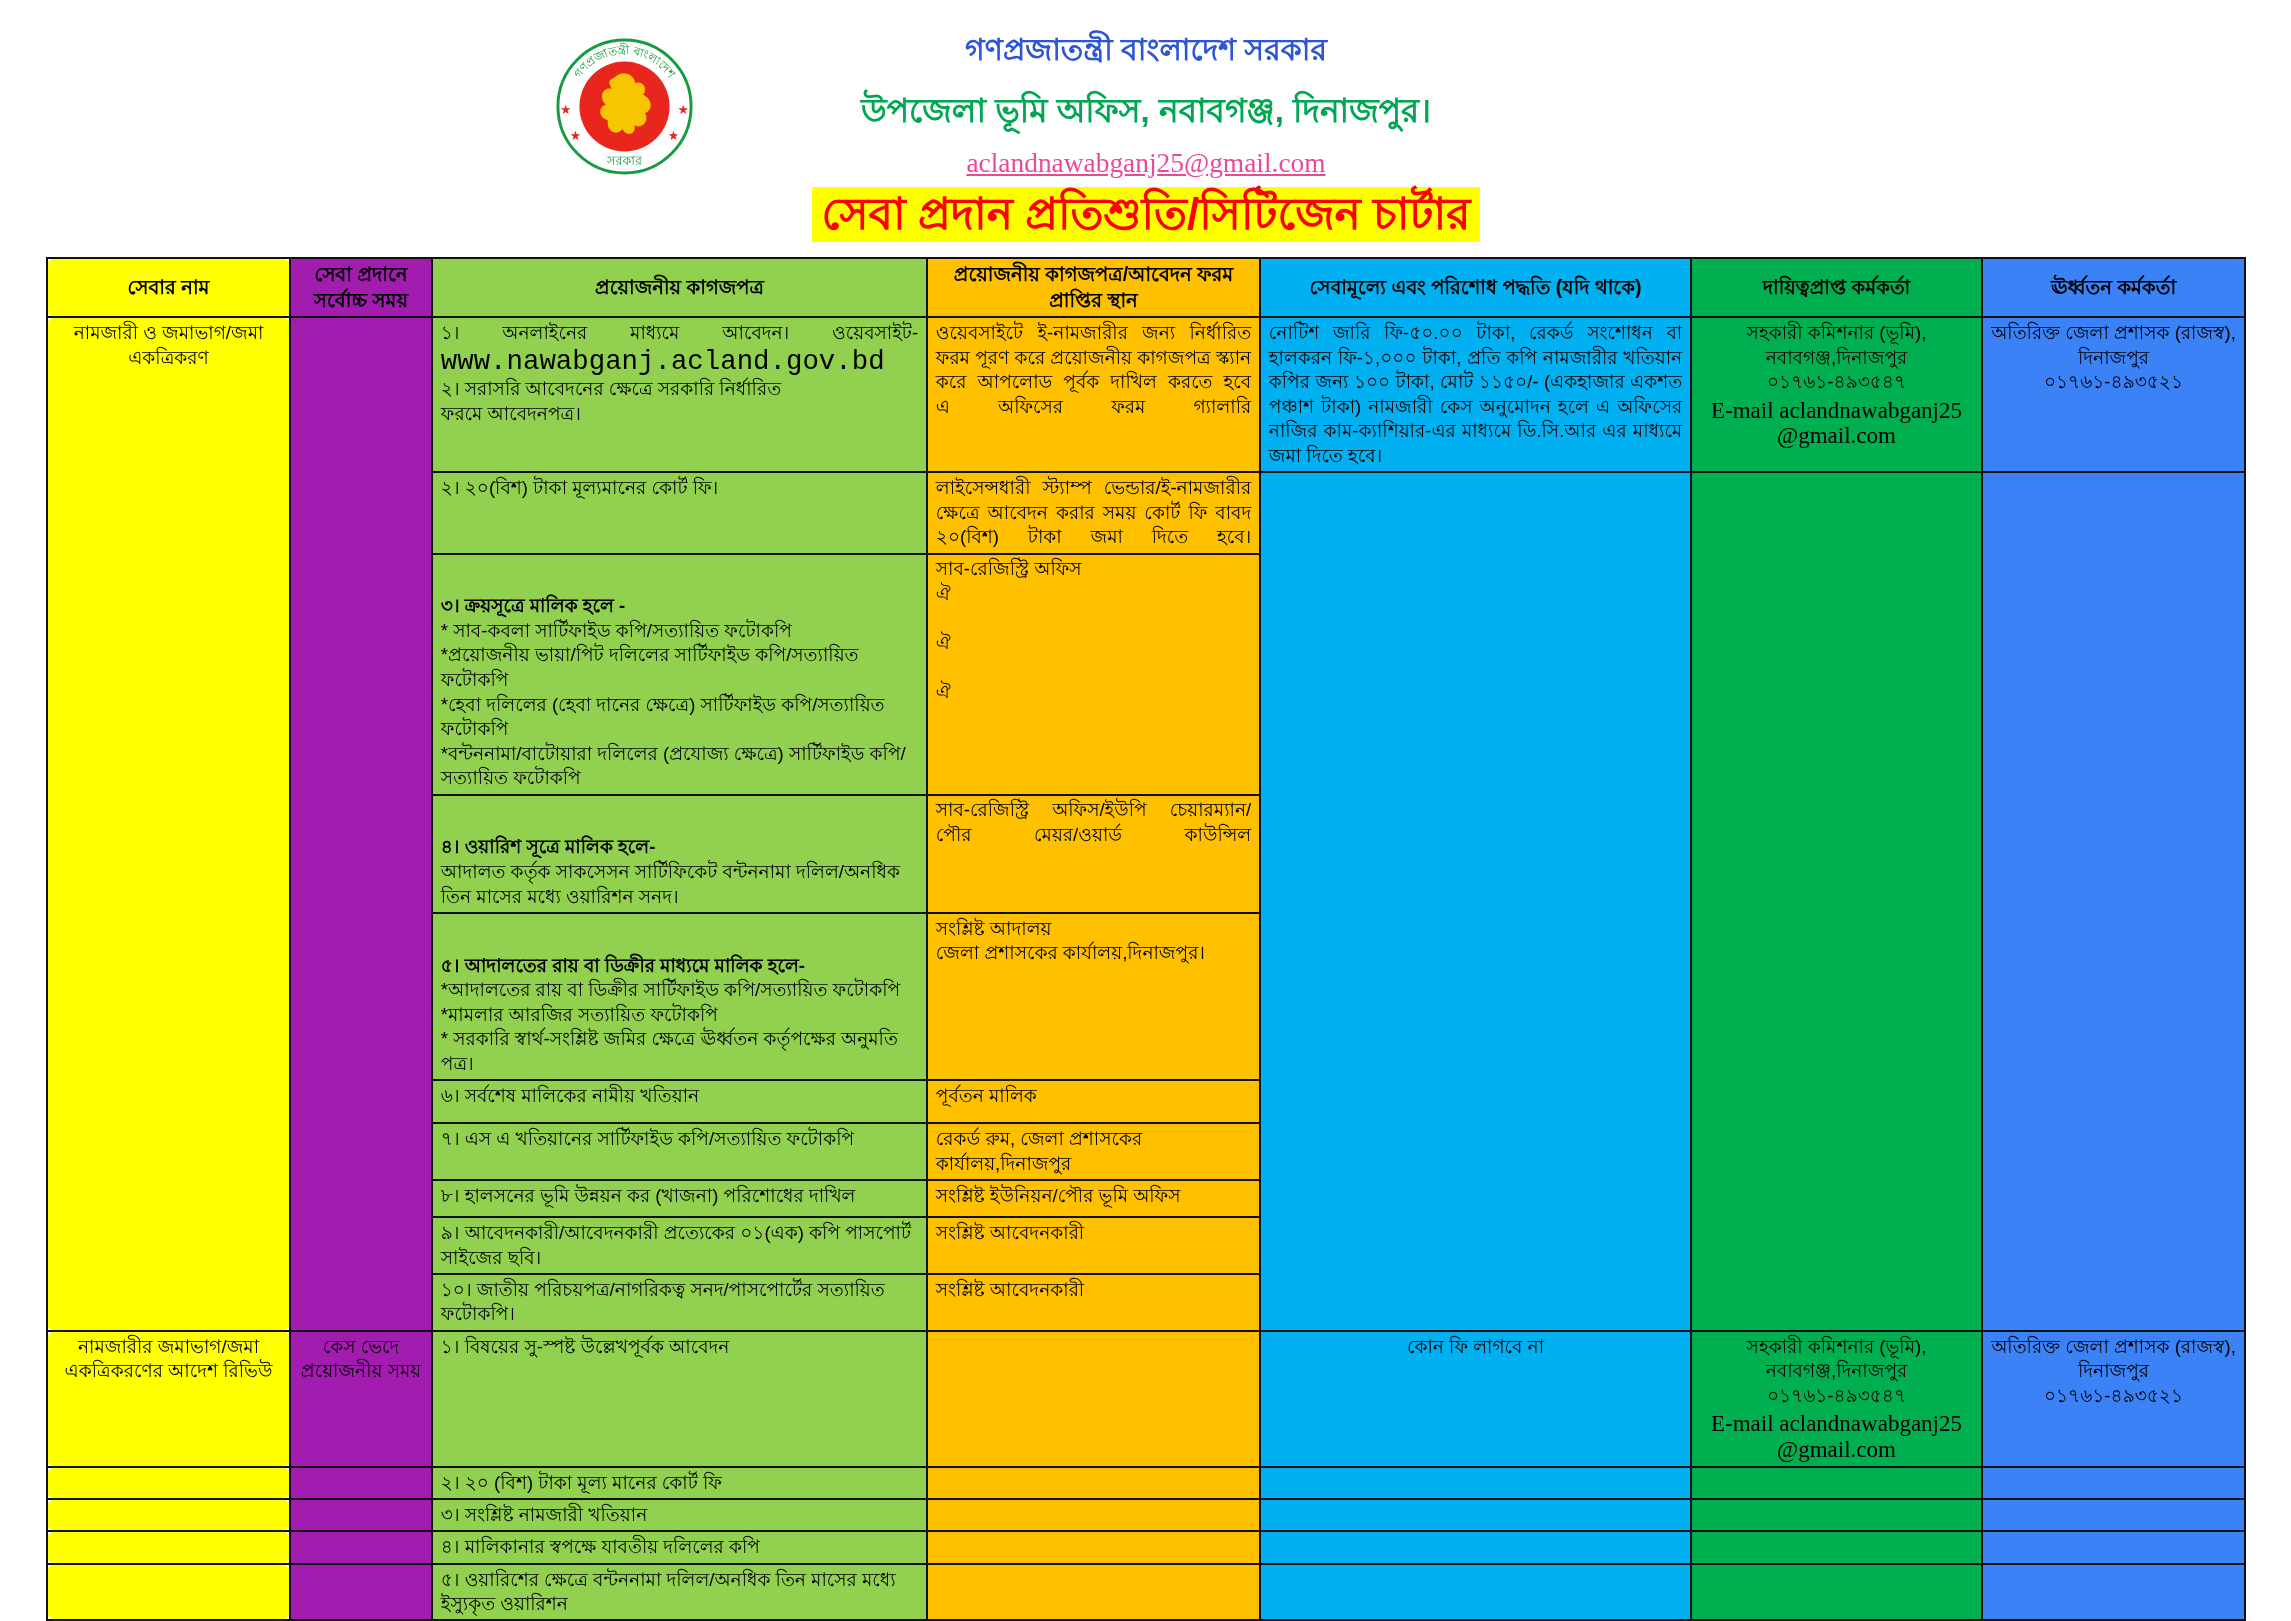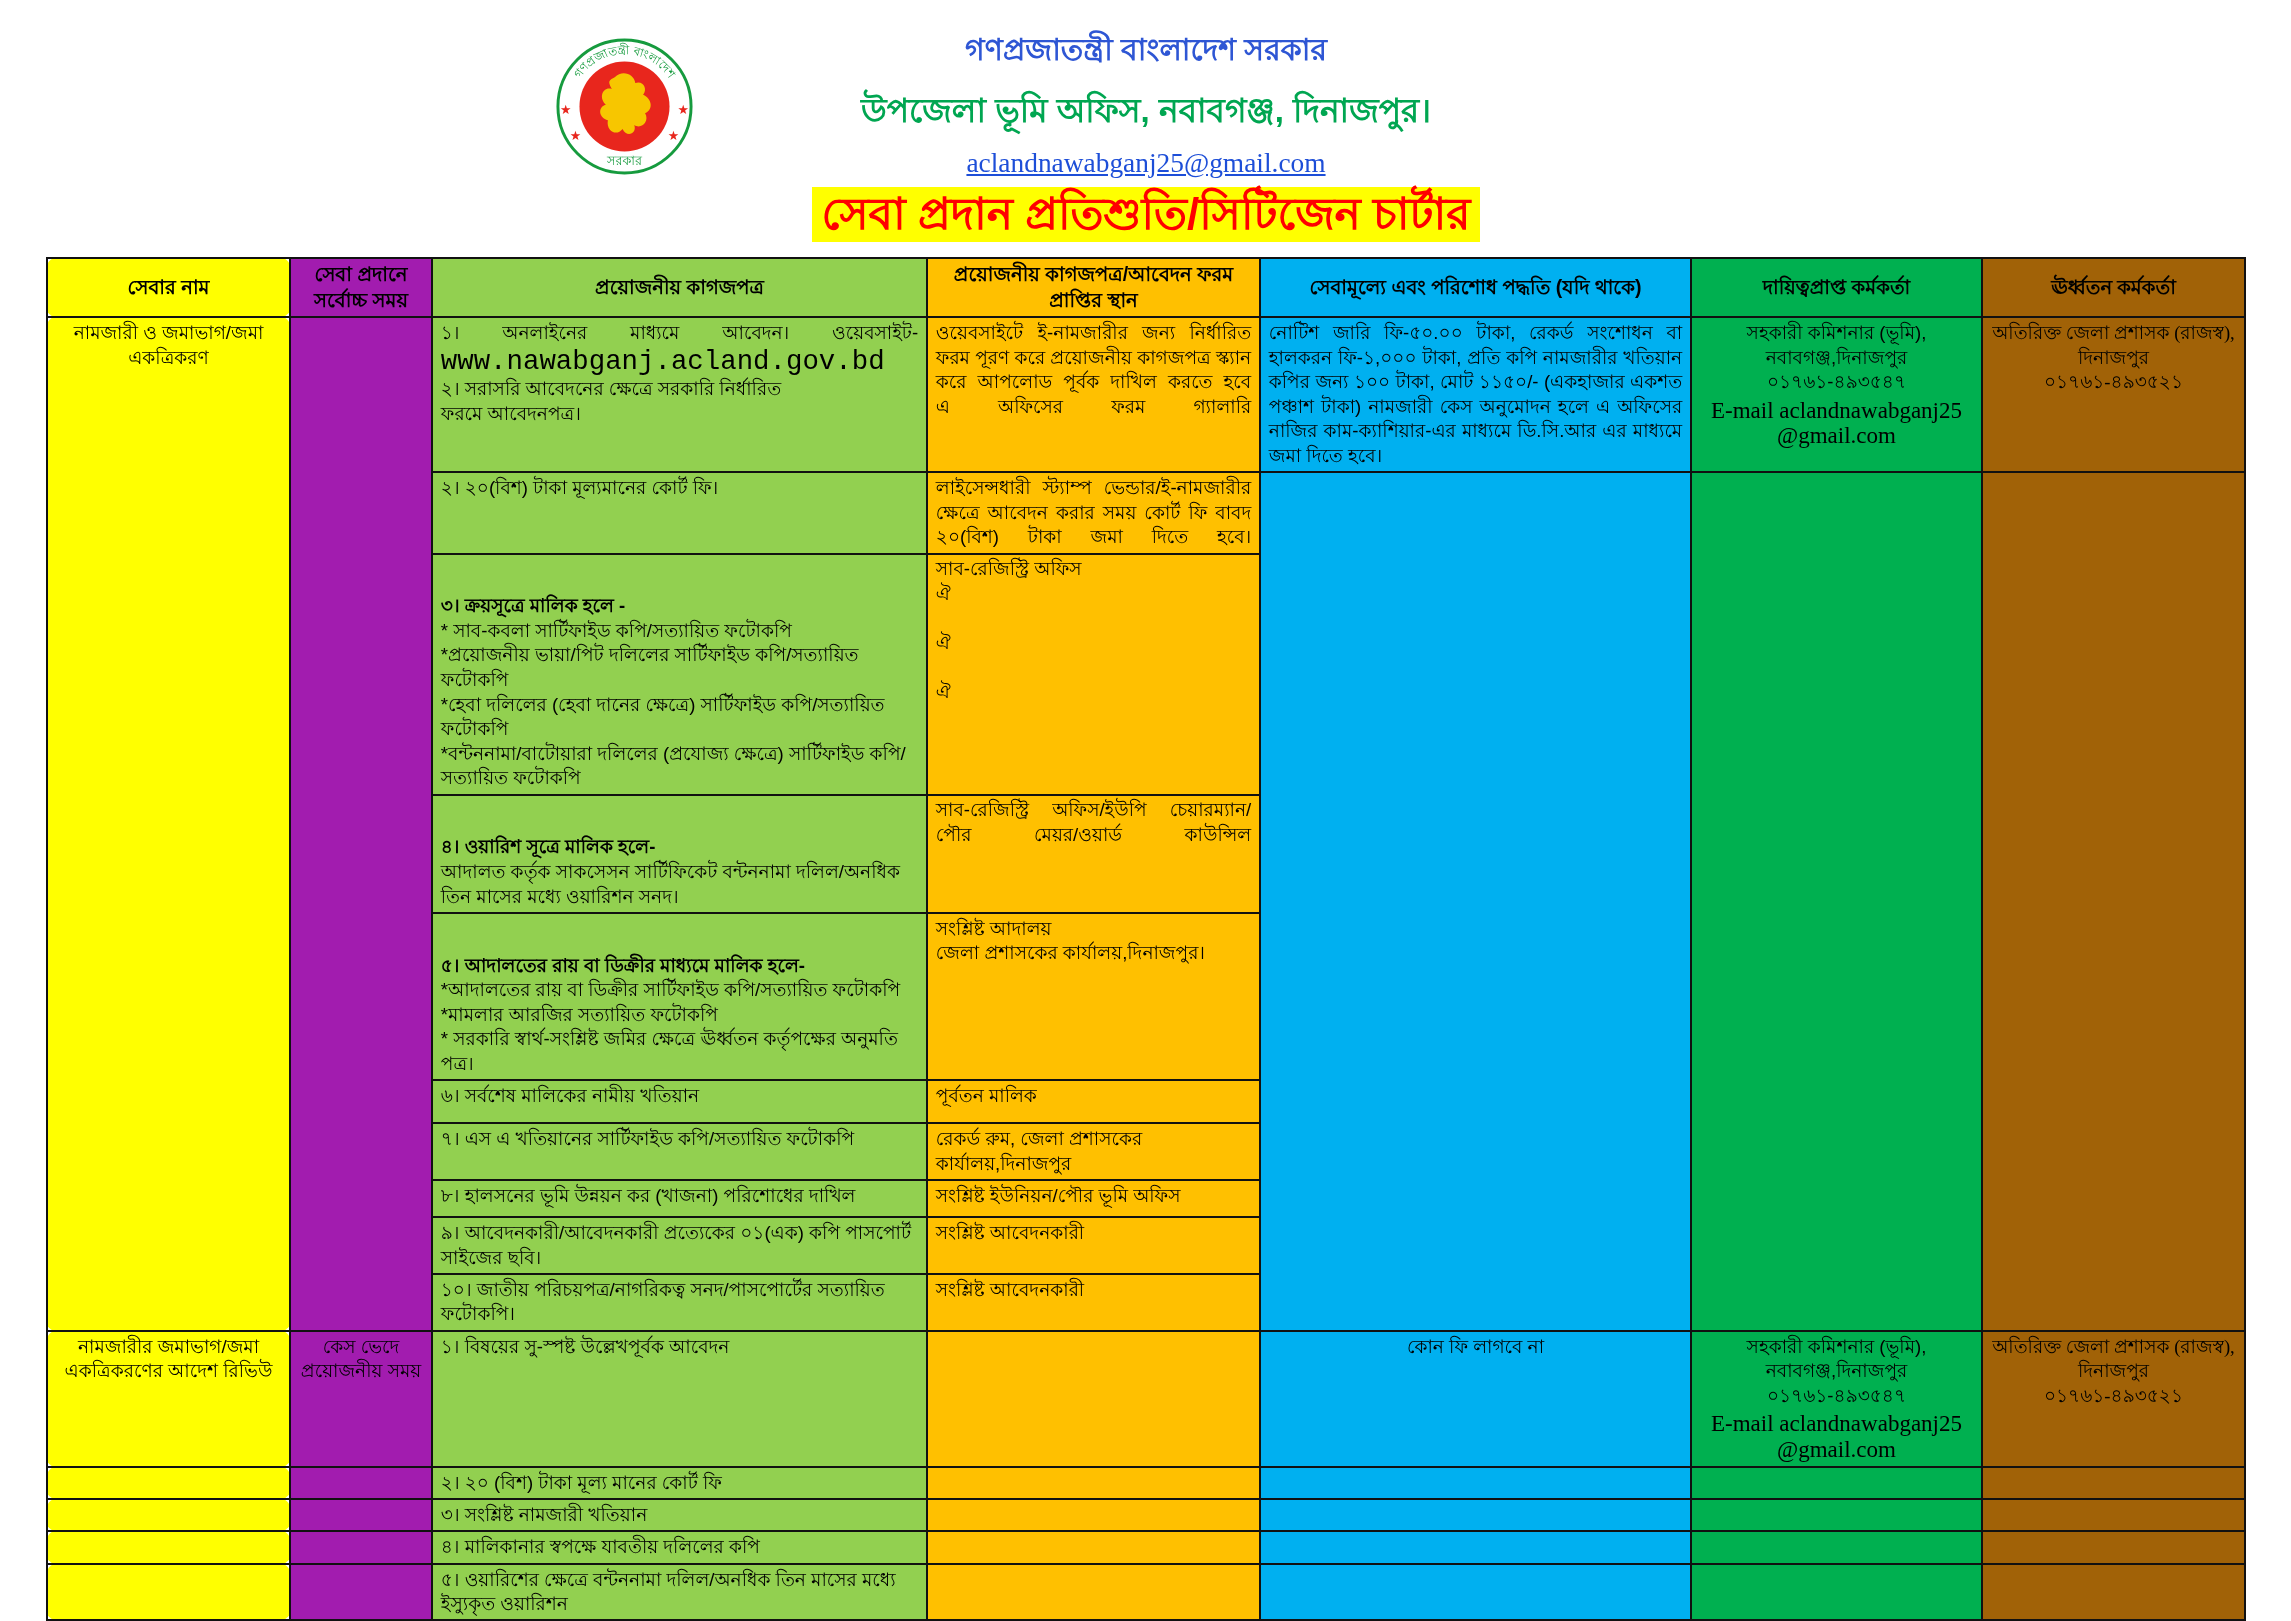--- a/index.html
+++ b/index.html
@@ -11,21 +11,21 @@
     color:#000;
     overflow:hidden;
   }
   
   .tophead{padding-top:25.5px;text-align:center;}
   .govt-line{color:#2e56d4;font-size:30px;font-weight:bold;}
   .office-line{color:#00a651;font-size:33px;font-weight:bold;margin-top:8.8px;}
   .email-line{margin-top:6.9px;}
   .email-link{
     font-family:"Liberation Serif","DejaVu Serif",serif;
-    font-size:27.4px;color:#1d4ed8;text-decoration:underline;display:inline-block;
+    font-size:27.4px;color:#ec4899;text-decoration:underline;display:inline-block;
   }
   .title-wrap{text-align:center;margin-top:7.8px;}
   .page-title{
     display:inline-block;background:#ffff00;color:#ff0000;
     font-weight:bold;font-size:44px;padding:1px 9.8px;line-height:1.2;
   }
   .emblem{position:absolute;left:555px;top:37px;width:139px;height:139px;}
 
   
   table.charter{
@@ -44,21 +44,21 @@
   .charter th{
     text-align:center;vertical-align:middle;
     font-weight:bold;font-size:19.6px;line-height:1.3;
   }
   .c-yellow{background:#ffff00;border-radius:9px;}
   .c-white{background:#a21caf;margin-left:20px;}
   .c-green{background:#92d050;}
   .c-orange{background:#ffc000;}
   .c-blue{background:#00b0f0;}
   .c-dgreen{background:#00b050;}
-  .c-lav{background:#a16207;font-family:Liberation Serif, serif;}
+  .c-lav{background:#3b82f6;}
 
   .svc{text-align:center;}
   .time{text-align:center;}
   .pre{white-space:pre-line;}
   .docs-head{font-weight:bold;margin-top:37px;}
   .justline{text-align:justify;text-align-last:justify;}
   .url{
     font-family:Liberation Mono, monospace;
     font-size:27.4px;line-height:1.15;
   }

